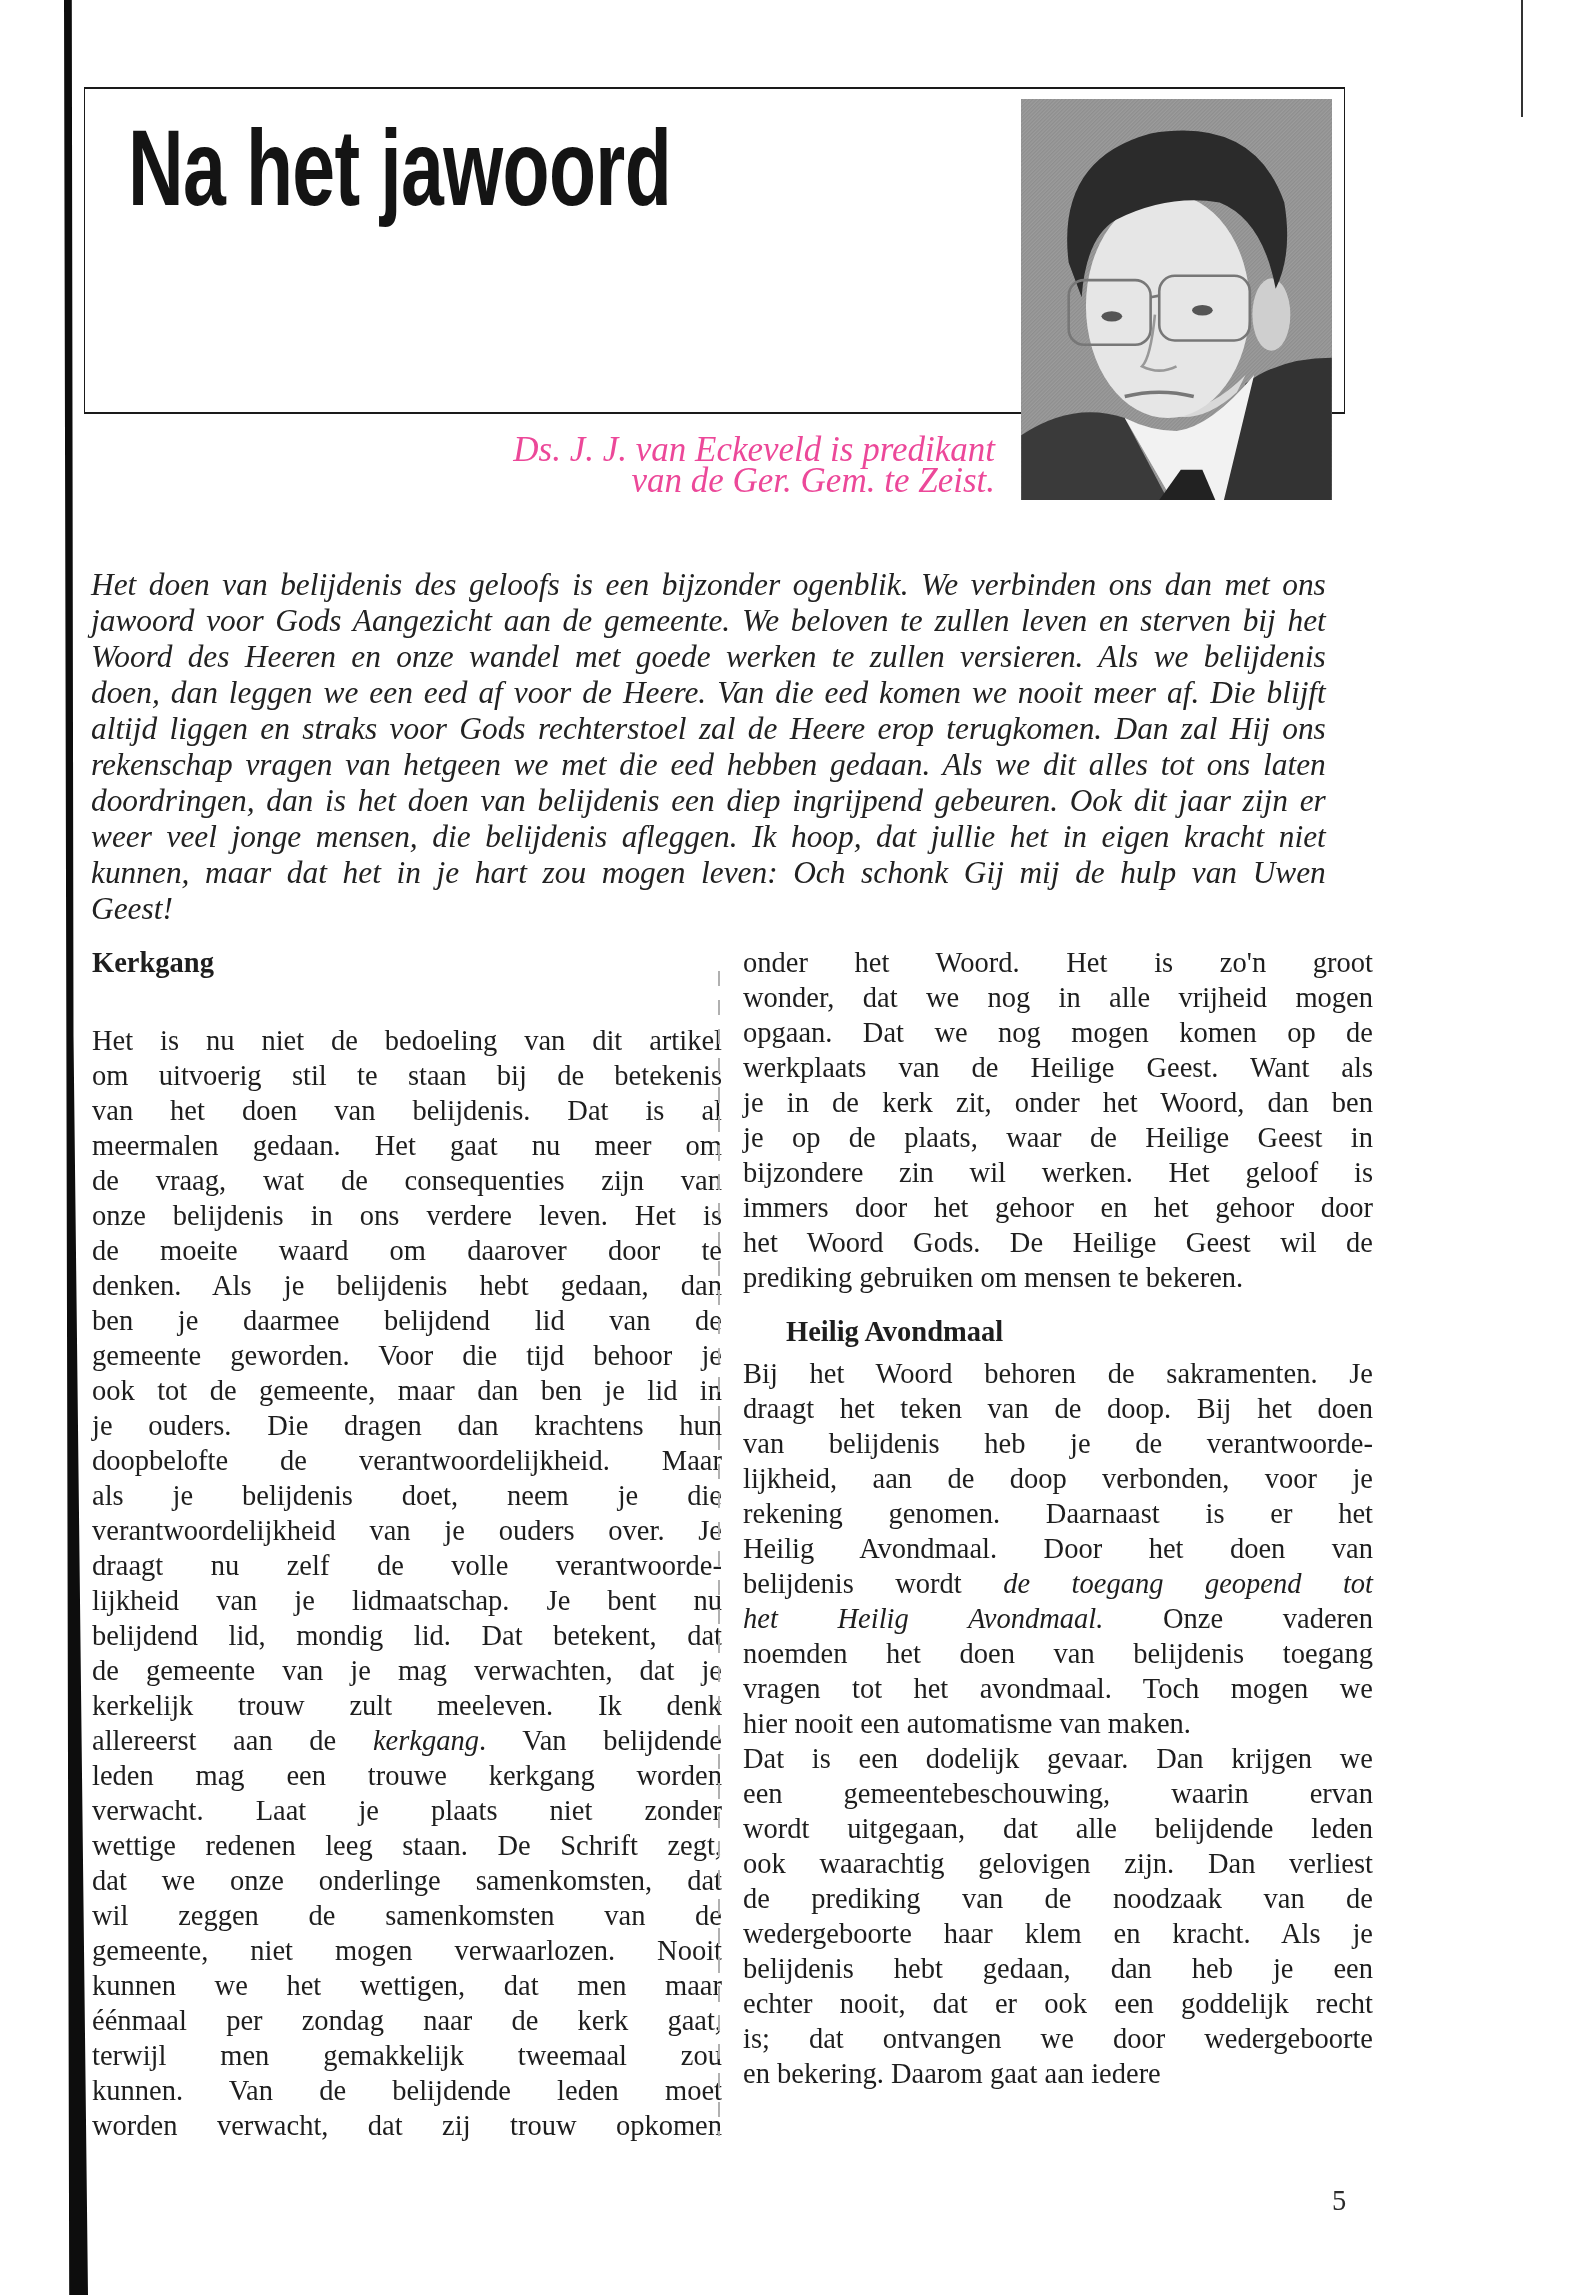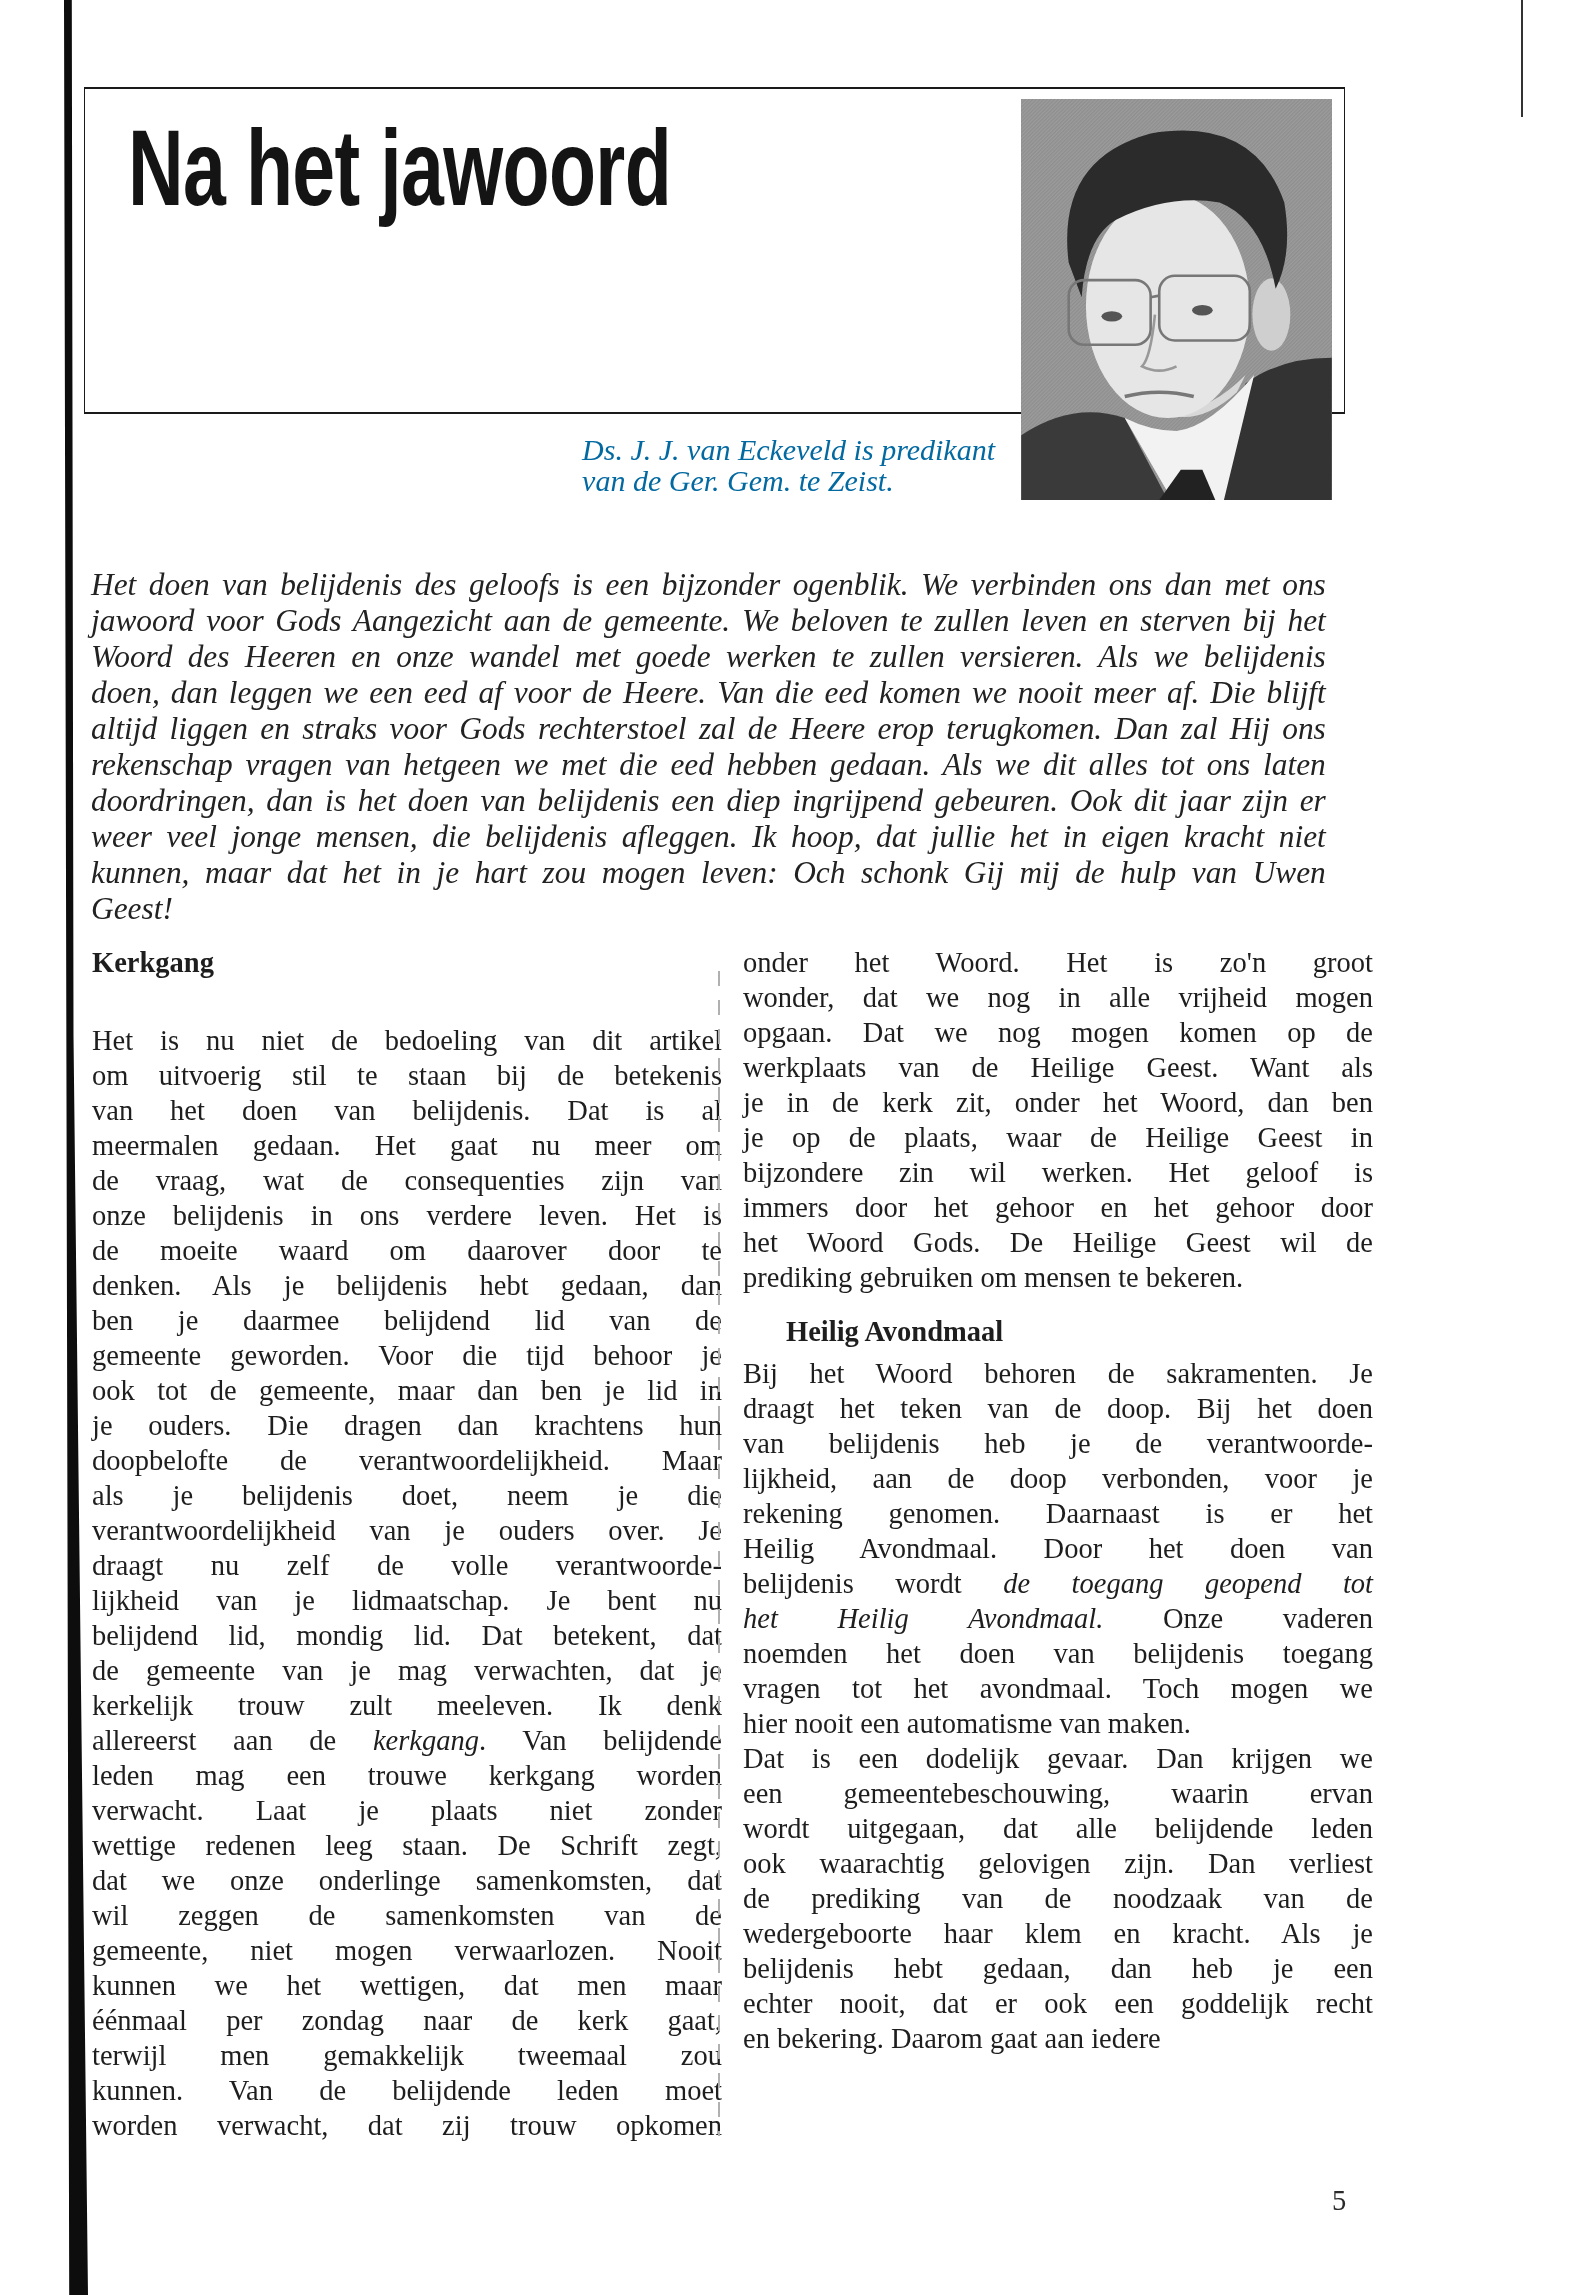--- a/index.html
+++ b/index.html
@@ -12,22 +12,22 @@
   .header-box {
     position: absolute; left: 84px; top: 87px; width: 1261px; height: 327px;
     border: 1.7px solid #1a1a1a; border-top-width: 2.6px; border-bottom-width: 2.6px; box-sizing: border-box; padding-left: 28px;
   }
   .title {
     position: absolute; left: 43px; top: 17.3px; margin: 0;
     font-family: "Liberation Sans", sans-serif; font-weight: bold; font-size: 107px;
     letter-spacing: -0.9px; transform: scaleX(0.72); transform-origin: left top; color: #141414; white-space: nowrap;
   }
   .caption {
-    position: absolute; right: 349px; top: 345px; 
-    font-family: "Liberation Serif", serif; font-style: italic; font-size: 30px; line-height: 31px; color: #0369a1;
+    position: absolute; right: 349px; top: 345px; text-align: right;
+    font-family: "Liberation Serif", serif; font-style: italic; font-size: 35px; line-height: 31px; color: #ec4899;
   }
   .caption div { white-space: nowrap; }
   .photo {
     position: absolute; left: 936px; top: 9.5px; width: 311px; height: 401px; overflow: hidden;
     background: repeating-linear-gradient(45deg, #9a9a9a 0 1.7px, #8a8a8a 1.7px 3.5px);
   }
   .photo svg { display: block; }
   .intro {
     position: absolute; left: 91px; top: 566px; width: 1260px;
     font-family: "Liberation Serif", serif; font-style: italic; font-size: 32px; line-height: 36px;
@@ -177,17 +177,18 @@
   <div class="line">vragen tot het avondmaal. Toch mogen we</div>
   <div class="line last">hier nooit een automatisme van maken.</div>
   <div class="line">Dat is een dodelijk gevaar. Dan krijgen we</div>
   <div class="line">een gemeentebeschouwing, waarin ervan</div>
   <div class="line">wordt uitgegaan, dat alle belijdende leden</div>
   <div class="line">ook waarachtig gelovigen zijn. Dan verliest</div>
   <div class="line">de prediking van de noodzaak van de</div>
   <div class="line">wedergeboorte haar klem en kracht. Als je</div>
   <div class="line">belijdenis hebt gedaan, dan heb je een</div>
   <div class="line">echter nooit, dat er ook een goddelijk recht</div>
+  <div class="line">is; dat ontvangen we door wedergeboorte</div>
   <div class="line last">en bekering. Daarom gaat aan iedere</div>
 </div>
 
 <div class="page-number">5</div>
 
 
 </body></html>

